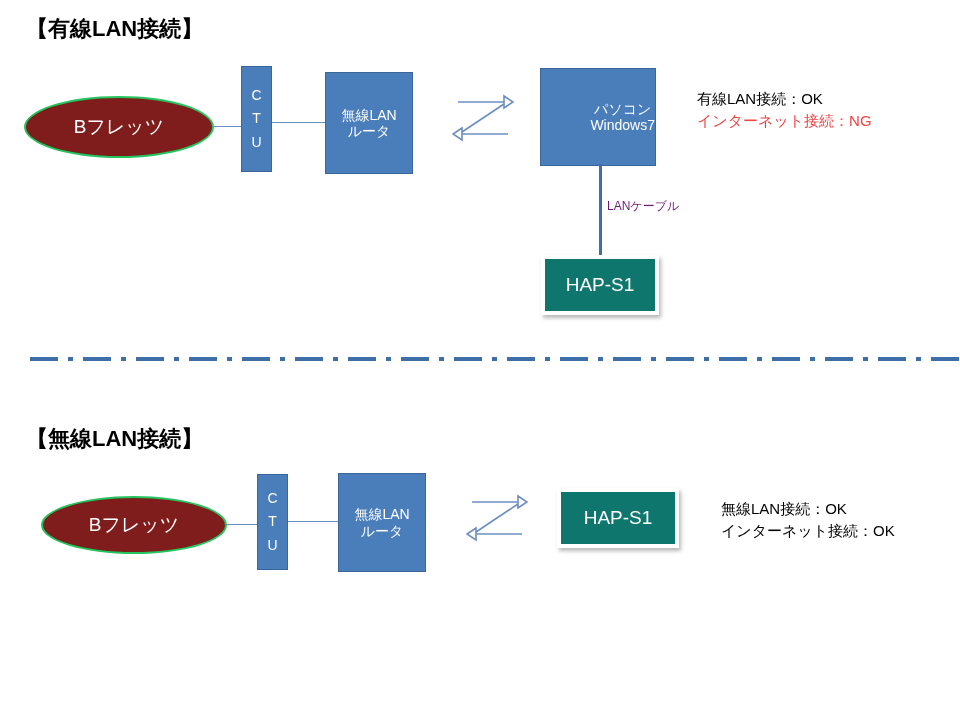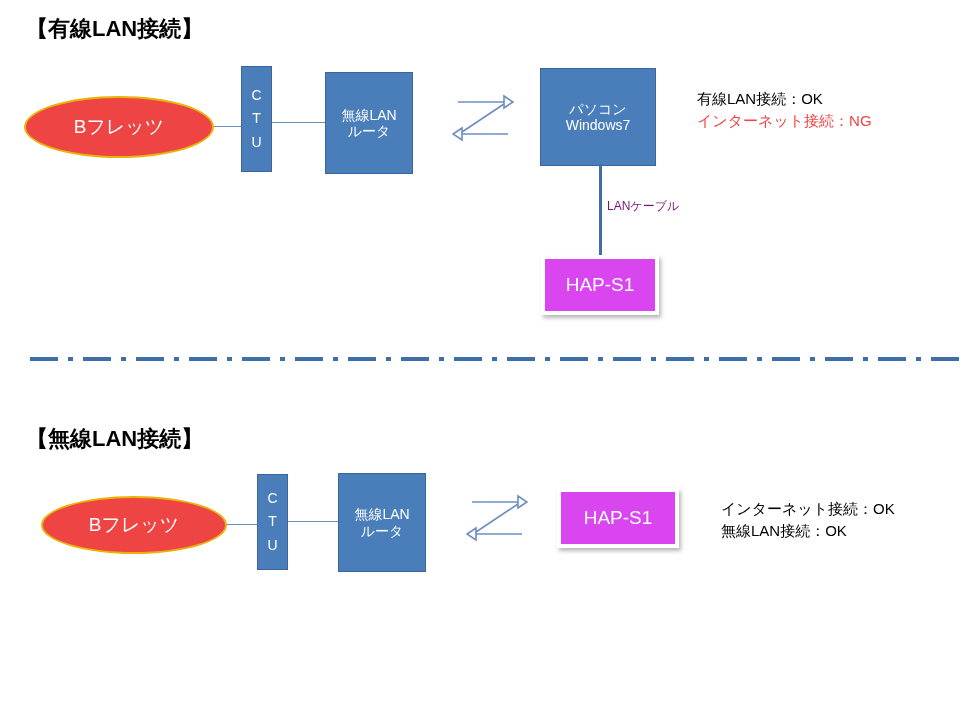--- a/index.html
+++ b/index.html
@@ -40,45 +40,45 @@
     justify-content: center;
     text-align: center;
     color: #ffffff;
     line-height: 1.15;
   }
   .blue-box {
     background: #4A7EBB;
     border: 1px solid #3A6699;
   }
   .ellipse {
-    background: #ef4444;
-    border: 2px solid #eab308;
+    background: #7f1d1d;
+    border: 2px solid #22c55e;
     border-radius: 50%;
   }
   .red-box {
-    background: #d946ef;
+    background: #0f766e;
     border: 4px solid #ffffff;
     box-shadow: 2px 3px 4px rgba(0,0,0,0.28);
   }
 
   
   .vert-letters {
     display: flex;
     flex-direction: column;
     align-items: center;
     justify-content: center;
     font-size: 14px;
     line-height: 1.65;
   }
 
   
   #ellipse-bflets-wired { left: 24px;  top: 96px;  width: 190px; height: 62px; font-size: 19px; }
   #ctu-wired            { left: 241px; top: 66px;  width: 31px;  height: 106px; }
   #router-wired         { left: 325px; top: 72px;  width: 88px;  height: 102px; font-size: 14px; }
-  #pc-wired             { left: 540px; top: 68px;  width: 116px; height: 98px;  font-size: 14px; }
+  #pc-wired             { left: 540px; top: 68px;  width: 116px; height: 98px;  font-size: 14px; justify-content: flex-end; }
   #hap-wired            { left: 541px; top: 255px; width: 118px; height: 60px;  font-size: 19px; }
 
   
   #ellipse-bflets-wireless { left: 41px;  top: 496px; width: 186px; height: 58px; font-size: 19px; }
   #ctu-wireless            { left: 257px; top: 474px; width: 31px;  height: 96px; }
   #router-wireless         { left: 338px; top: 473px; width: 88px;  height: 99px; font-size: 14px; }
   #hap-wireless            { left: 557px; top: 488px; width: 122px; height: 60px; font-size: 19px; }
 
   
   .hline {
@@ -227,17 +227,17 @@
       <polyline points="56,42 10,42" fill="none" stroke="#6C8EBF" stroke-width="1.6"></polyline>
       <polygon points="10,36 1,42 10,48" fill="none" stroke="#6C8EBF" stroke-width="1.6"></polygon>
     </svg>
   </div>
 
   <div class="node red-box" id="hap-wireless">
     <span>HAP-S1</span>
   </div>
 
   <div class="status-block" id="status-wireless">
+    <span class="status-line">無線LAN接続：OK</span>
     <span class="status-line">インターネット接続：OK</span>
-    <span class="status-line">無線LAN接続：OK</span>
   </div>
 
 </div>
 
 </body></html>

